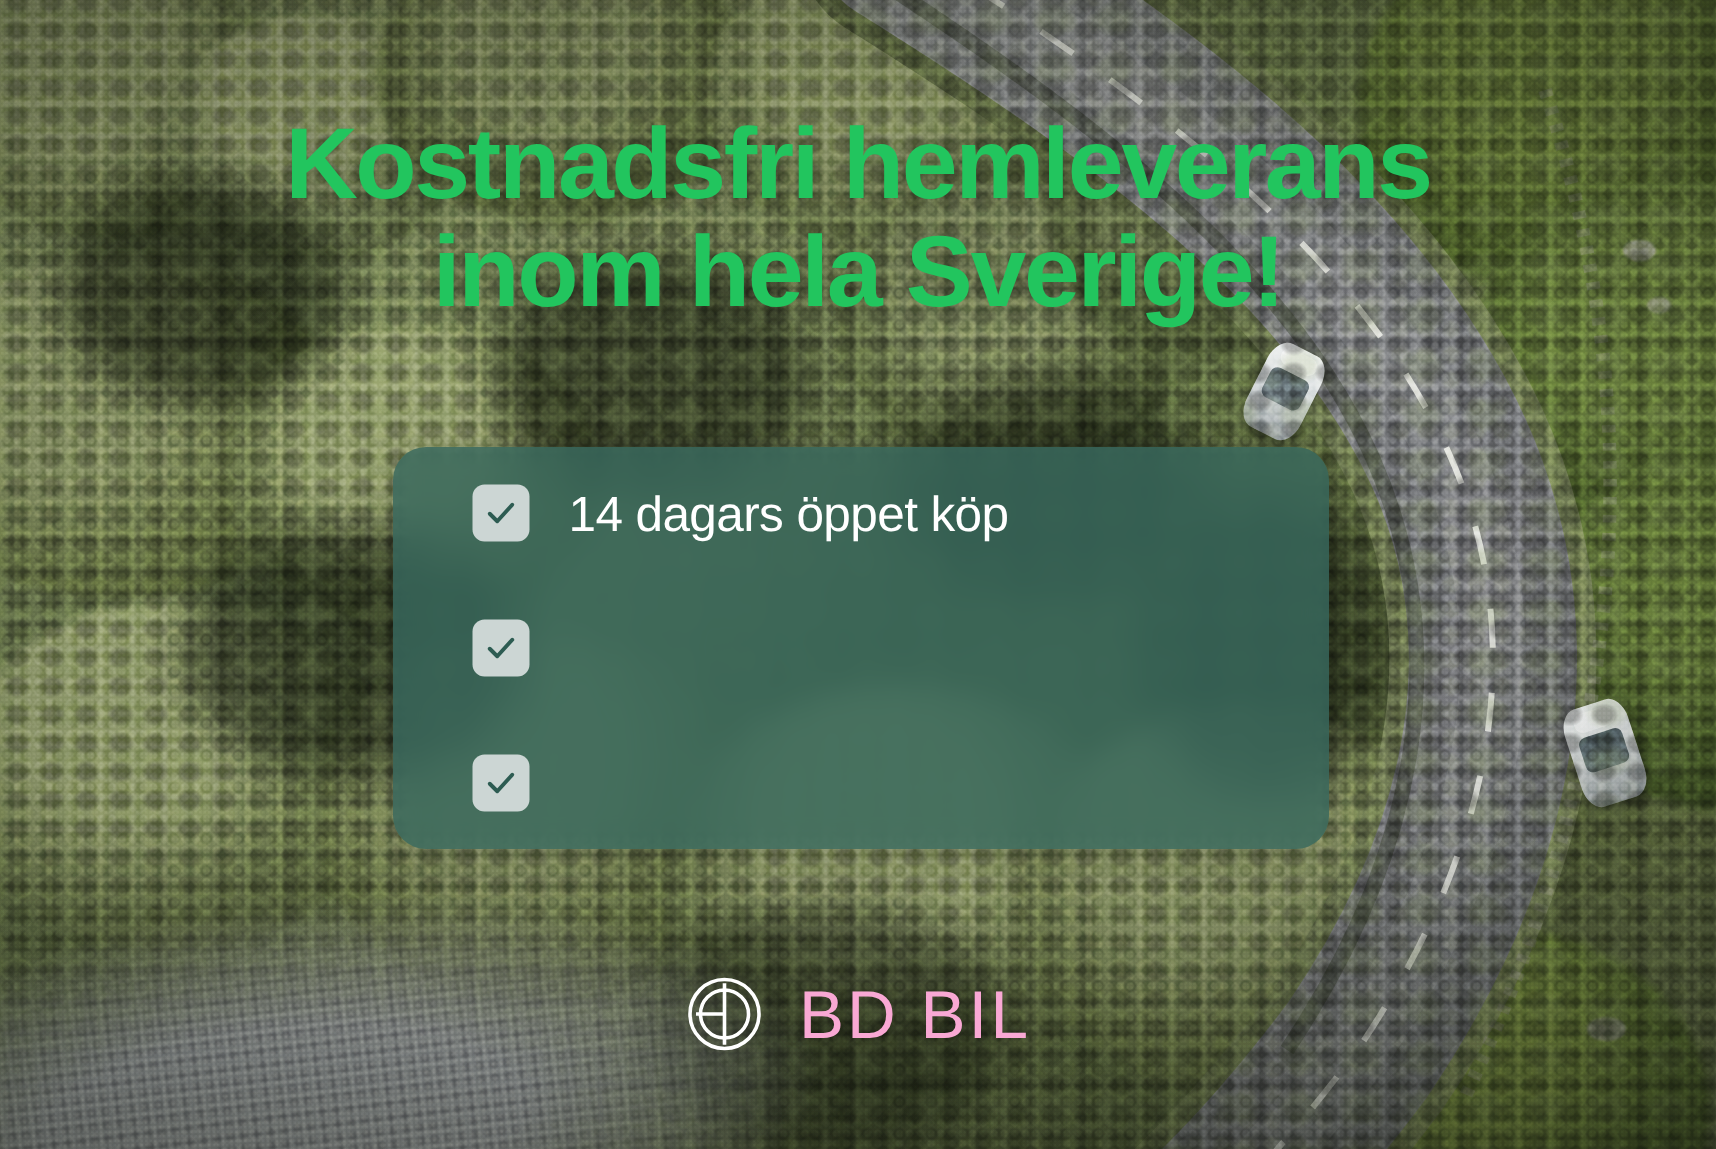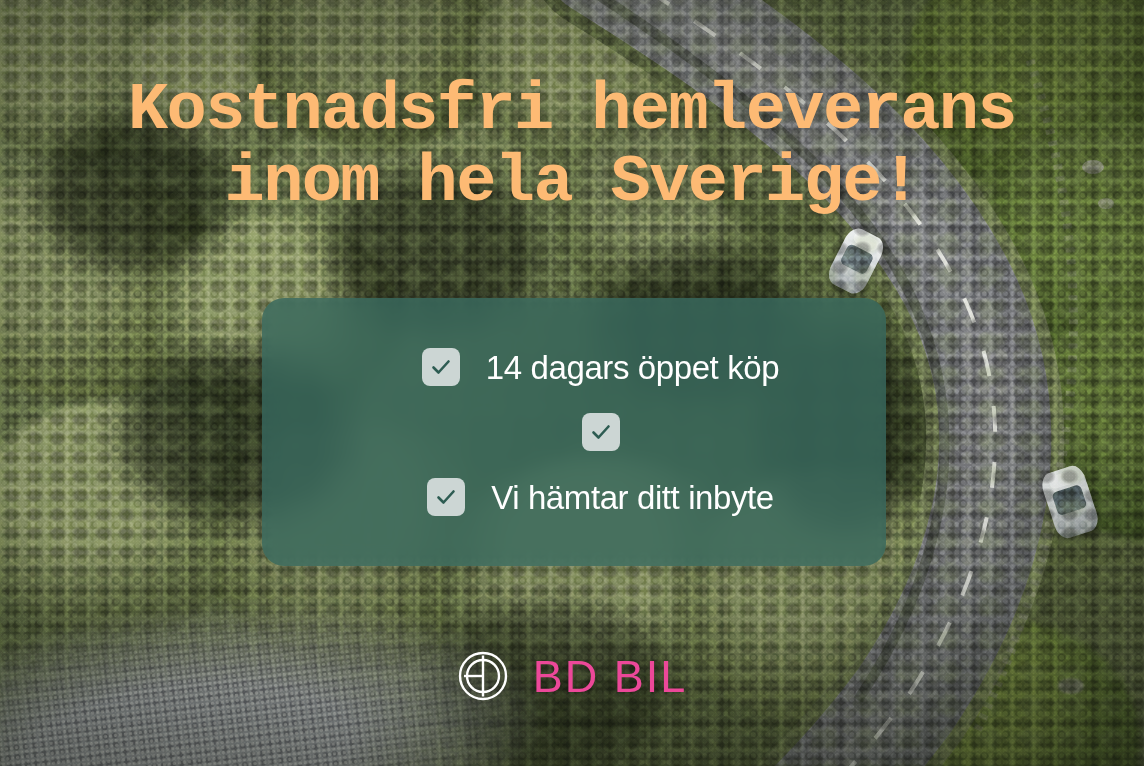--- a/index.html
+++ b/index.html
@@ -98,22 +98,22 @@
     mix-blend-mode:overlay;
   }
 
   
   .content { position:absolute; inset:0; z-index:3; }
 
   .headline {
     position:absolute;
     left:0; right:0; top:74px;
     text-align:center;
-    color:#fdba74;
-    font-family:Liberation Mono, monospace;
+    color:#22c55e;
+    font-family:Liberation Sans, sans-serif;
     font-weight:700;
     font-size:67px;
     line-height:1.08;
     letter-spacing:-1.6px;
     text-shadow:0 2px 14px rgba(0,0,0,.28);
     padding:0 40px;
     white-space:pre-line;
   }
 
   
@@ -122,23 +122,22 @@
     left:262px; top:298px;
     width:624px; height:268px;
     border-radius:22px;
     background:rgba(55,104,95,.80);
     -webkit-backdrop-filter:blur(9px) saturate(120%);
             backdrop-filter:blur(9px) saturate(120%);
     box-shadow:0 10px 34px rgba(0,0,0,.18);
     display:flex;
     flex-direction:column;
     justify-content:center;
-    gap:27px;
+    gap:52px;
     padding:0 0 0 53px;
-    align-items:center;
   }
 
   .feature-row {
     display:flex;
     align-items:center;
     gap:26px;
   }
 
   .check-box {
     flex:0 0 auto;
@@ -163,21 +162,21 @@
   .logo {
     position:absolute;
     left:0; right:0; top:650px;
     display:flex;
     align-items:center;
     justify-content:center;
     gap:24px;
   }
   .logo-mark { width:52px; height:52px; display:block; }
   .logo-wordmark {
-    color:#ec4899;
+    color:#f9a8d4;
     font-family:"Liberation Sans", sans-serif;
     font-weight:300;
     font-size:45px;
     letter-spacing:2px;
     line-height:1;
     white-space:nowrap;
     text-shadow:0 1px 8px rgba(0,0,0,.30);
   }
 </style>
 </head>
@@ -297,21 +296,20 @@
           </svg>
         </span>
       </div>
 
       <div class="feature-row">
         <span class="check-box">
           <svg width="24" height="24" viewBox="0 0 24 24" aria-hidden="true">
             <path d="M4.5 12.5 L9.5 17.5 L19.5 6.5" fill="none" stroke="#2d5c52" stroke-width="2.6" stroke-linecap="round" stroke-linejoin="round"></path>
           </svg>
         </span>
-        <span class="feature-label">Vi hämtar ditt inbyte</span>
       </div>
 
     </div>
 
     <div class="logo">
       <svg class="logo-mark" viewBox="0 0 52 52" aria-hidden="true">
         <circle cx="26" cy="26" r="23" fill="none" stroke="#ffffff" stroke-width="2.4"></circle>
         <line x1="26" y1="5.5" x2="26" y2="46.5" stroke="#ffffff" stroke-width="2.4"></line>
         <line x1="7" y1="26" x2="26" y2="26" stroke="#ffffff" stroke-width="2.4"></line>
         <path d="M26 10 a16 16 0 0 1 0 32" fill="none" stroke="#ffffff" stroke-width="2.4"></path>

